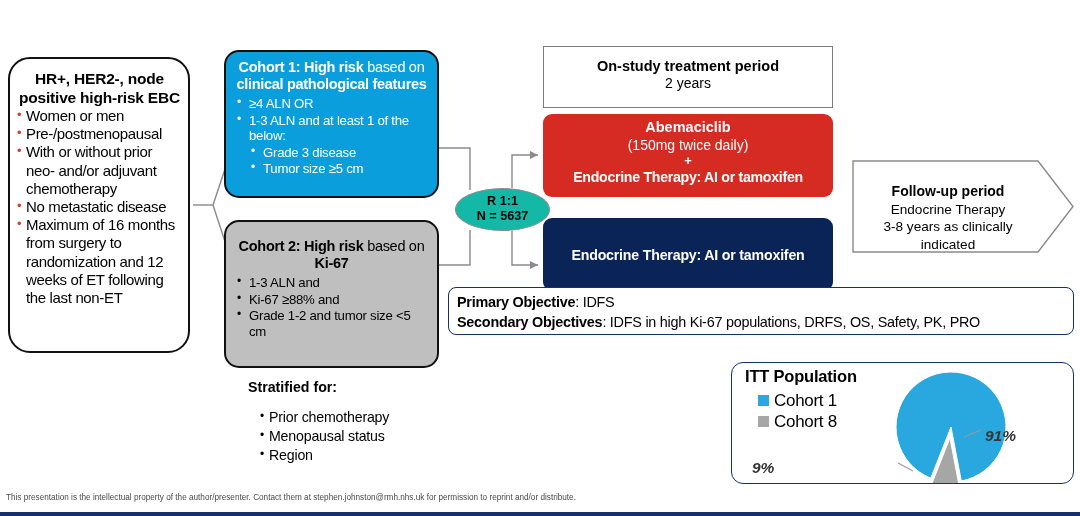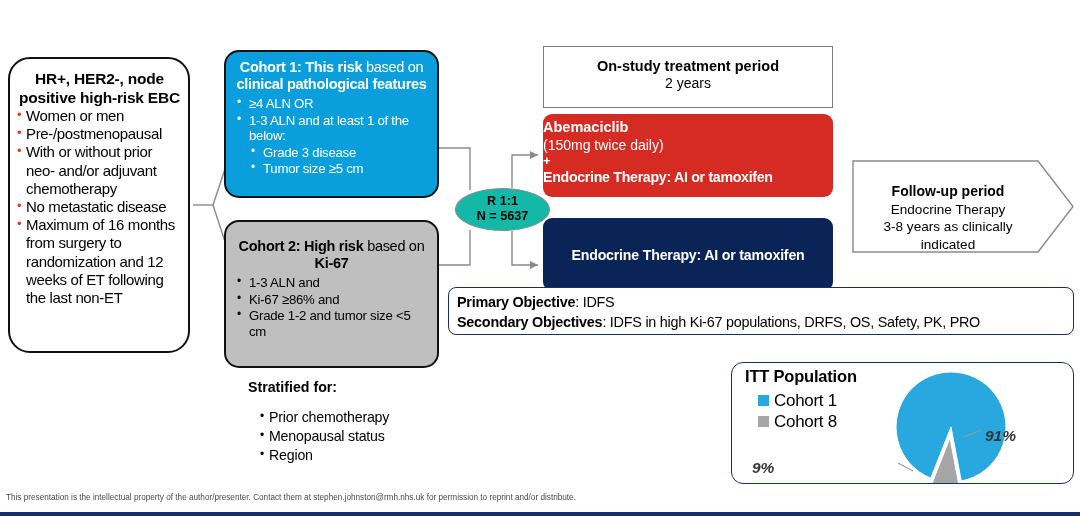--- a/index.html
+++ b/index.html
@@ -65,21 +65,21 @@
     border:1.3px solid #7c7c7c;background:#fff;
     text-align:center;padding-top:11px;
   }
   #onstudy .l1{font-weight:bold;font-size:14.5px;line-height:17px;}
   #onstudy .l2{font-size:14px;line-height:17px;}
 
   
   #armA{
     left:543px;top:114px;width:290px;height:83px;
     background:#d62b22;border-radius:9px;color:#fff;
-    padding-top:5px;
+    text-align:center;padding-top:5px;
   }
   #armA .l1{font-weight:bold;font-size:14.5px;line-height:17.5px;}
   #armA .l2{font-size:14px;line-height:17.5px;}
   #armA .l3{font-weight:bold;font-size:13px;line-height:14px;}
   #armA .l4{font-weight:bold;font-size:14.2px;line-height:18px;letter-spacing:-0.3px;}
   #armB{
     left:543px;top:218px;width:290px;height:73px;
     background:#0a2458;border-radius:9px;color:#fff;
     display:flex;align-items:center;justify-content:center;
   }
@@ -175,37 +175,37 @@
     <li>Women or men</li>
     <li>Pre-/postmenopausal</li>
     <li>With or without prior neo- and/or adjuvant chemotherapy</li>
     <li>No metastatic disease</li>
     <li>Maximum of 16 months from surgery to randomization and 12 weeks of ET following the last non-ET</li>
   </ul>
 </div>
 
 <div class="abs" id="cohort1" style="background: rgb(10, 159, 220);">
   <div class="cohort-head">
-    <b>Cohort 1: This risk</b><span> based on </span><b>clinical pathological features</b>
+    <b>Cohort 1: High risk</b><span> based on </span><b>clinical pathological features</b>
   </div>
   <ul class="cohort-list">
     <li>≥4 ALN OR</li>
     <li>1-3 ALN and at least 1 of the below:</li>
     <li class="sub">Grade 3 disease</li>
     <li class="sub">Tumor size ≥5 cm</li>
   </ul>
 </div>
 
 <div class="abs" id="cohort2" style="background: rgb(191, 191, 191);">
   <div class="cohort-head">
     <b>Cohort 2: High risk</b><span> based on </span><b>Ki-67</b>
   </div>
   <ul class="cohort-list">
     <li>1-3 ALN and</li>
-    <li>Ki-67 ≥86% and</li>
+    <li>Ki-67 ≥88% and</li>
     <li>Grade 1-2 and tumor size  &lt;5 cm</li>
   </ul>
 </div>
 
 <div class="abs" id="rand">
   <div>R 1:1</div>
   <div>N = 5637</div>
 </div>
 
 <div class="abs" id="onstudy">

